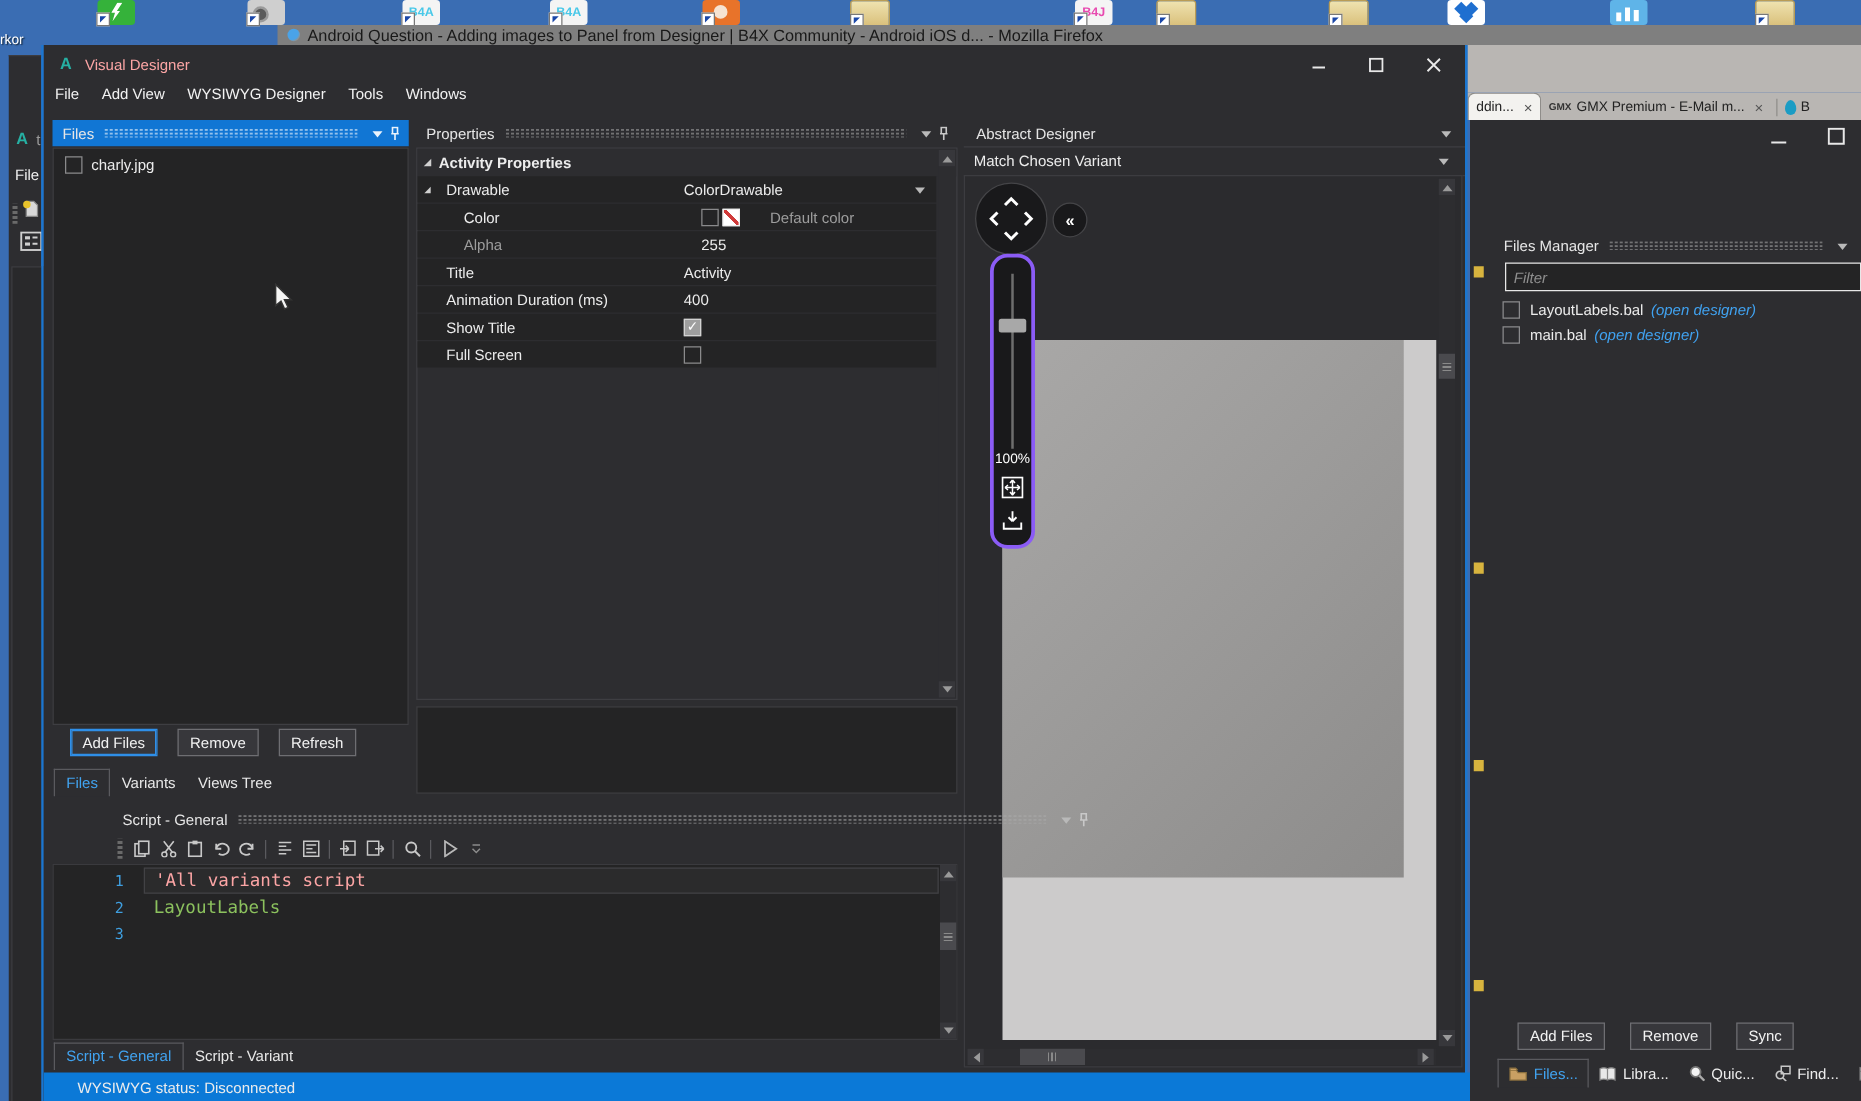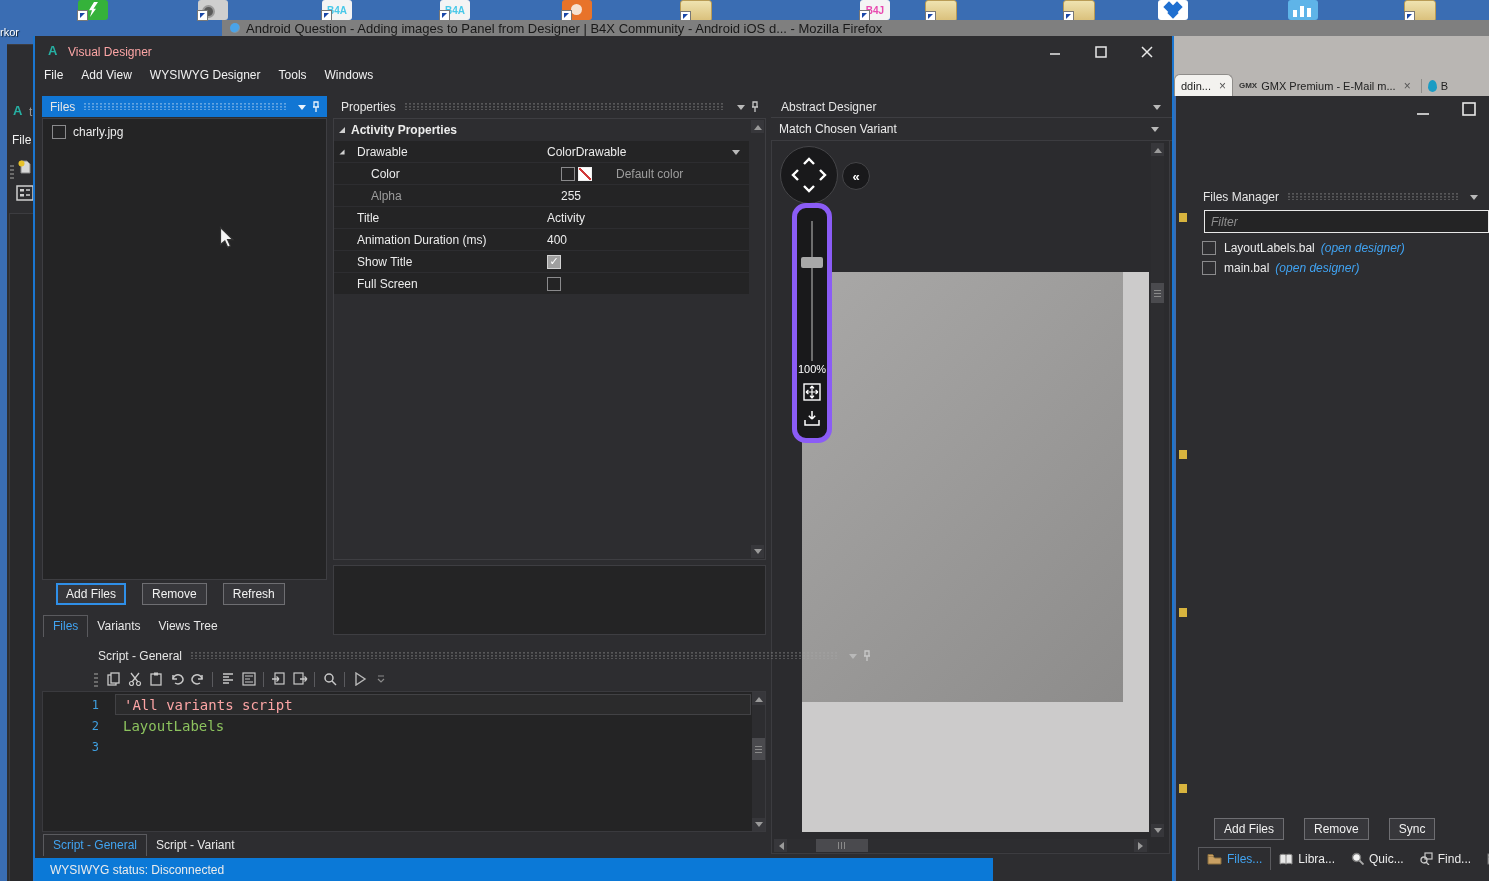--- a/index.html
+++ b/index.html
@@ -94,21 +94,21 @@
 
   
   .tbar{display:flex;align-items:center;height:26px;padding-left:4px;}
   .tgrip{width:4px;height:16px;margin-right:5px;background:repeating-linear-gradient(0deg,#6a6a6a 0 2px,transparent 2px 4px);}
   .ticon{width:19px;height:19px;display:flex;align-items:center;justify-content:center;margin:0 1px;}
   .tsep{width:1px;height:15px;background:#5a5a5e;margin:0 4px;}
 
   
   #canvas{background:#2b2b2e;border:1px solid #3c3c40;}
   .round-ctl{position:absolute;background:#19191b;border:1px solid #454548;border-radius:50%;}
-  #zoomslider{position:absolute;background:#19191b;border:5px solid #8b5cf6;border-radius:14px;}
+  #zoomslider{position:absolute;background:#19191b;border:3px solid #8b5cf6;border-radius:14px;}
   #ztrack{position:absolute;left:14px;top:13px;width:2px;height:140px;background:#6e6e6e;}
   #zthumb{position:absolute;left:4px;top:49px;width:22px;height:11px;background:#a8a8a8;border-radius:2px;}
   .zlabel{position:absolute;left:0;top:155px;width:100%;text-align:center;font-size:11px;color:#fff;}
 
   
   .fm-item{display:flex;align-items:center;height:20px;}
   .link{color:#40a2f0;font-style:italic;margin-left:6px;}
   input.filter{background:#242425;border:1px solid #e8e8e8;color:#cfcfcf;font-style:italic;font-size:12px;
      padding:2px 6px;outline:none;box-sizing:border-box;font-family:"Liberation Sans",sans-serif;}
   input.filter::placeholder{color:#8f8f8f;font-style:italic;}
@@ -529,21 +529,21 @@
               <div class="tri-dn"></div>
             </div>
         </div>
       </div>
       <div class="abs btabs" style="left:1px;top:189px;">
         <span class="btab active">Script - General</span>
         <span class="btab">Script - Variant</span>
       </div>
     </div>
 
-    <div class="abs" style="left:0;top:822px;width:958px;height:23px;background:#0b79d7;display:flex;align-items:center;padding-left:15px;box-sizing:border-box;">
+    <div class="abs" style="left:0;top:822px;width:1141px;height:23px;background:#0b79d7;display:flex;align-items:center;padding-left:27px;box-sizing:border-box;">
       <span>WYSIWYG status: Disconnected</span>
     </div>
   </div>
 
   <div class="abs win" style="left:1176px;top:96px;width:313px;height:785px;">
     <div class="cap-btn" style="left:232px;top:4px;">
         <svg width="14" height="12">
           <path d="M1 9h12" stroke="#e8e8e8" stroke-width="1.6"></path>
         </svg>
       </div>

